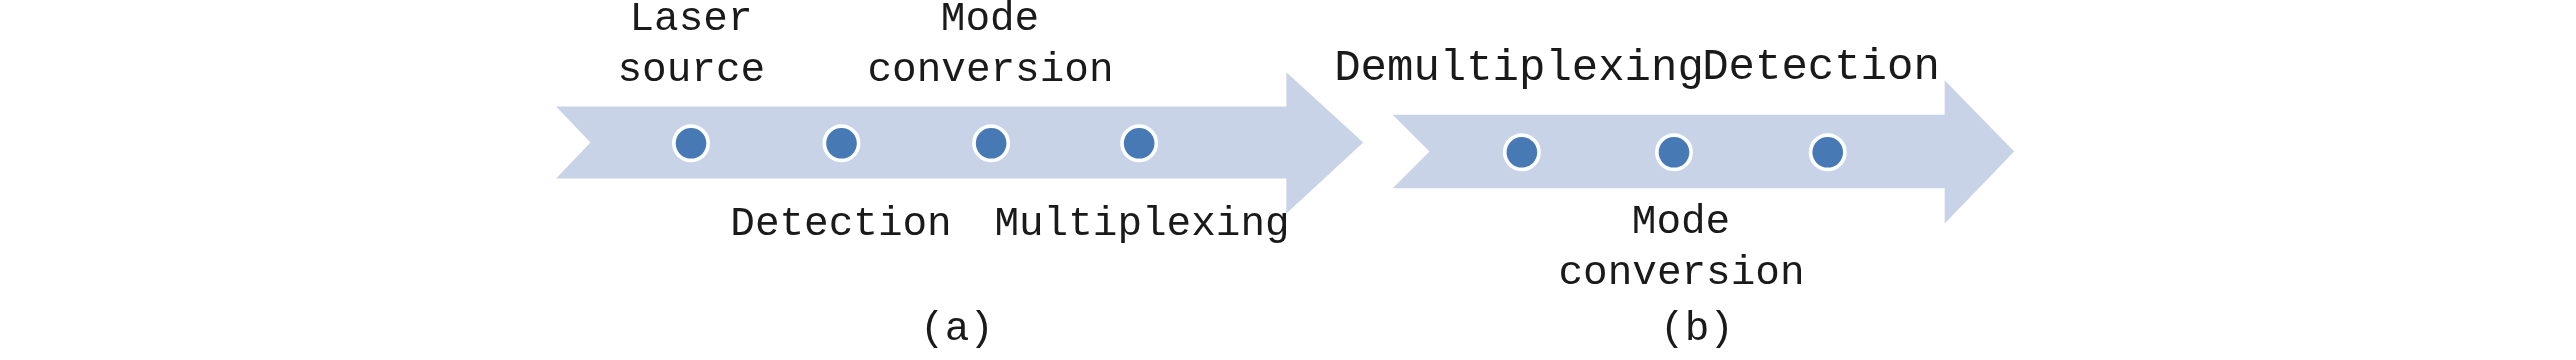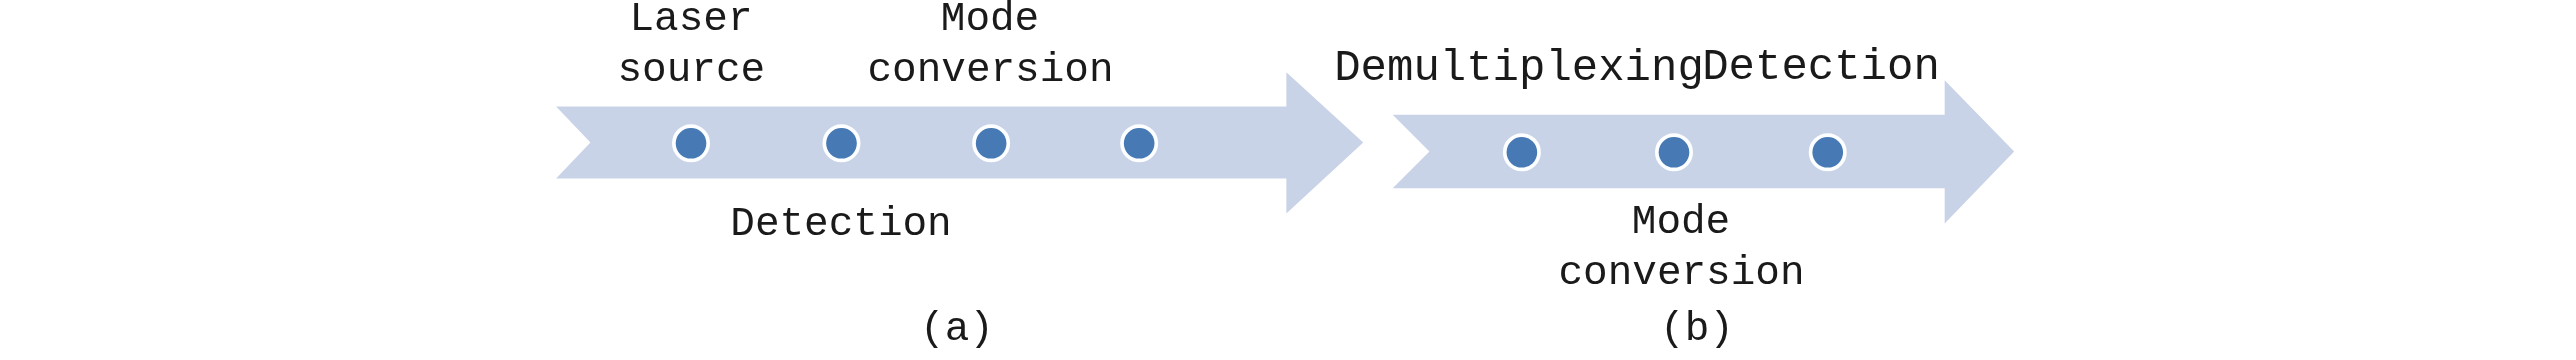--- a/index.html
+++ b/index.html
@@ -68,20 +68,21 @@
     <circle cx="2047" cy="186" r="21" stroke-width="4.5" fill="#4779b4" stroke="#fcfeff"></circle>
     <circle cx="2235" cy="186" r="21" stroke-width="4.5" fill="#4779b4" stroke="#fcfeff"></circle>
   </svg>
 
   <div class="lbl wrap2" style="left:691px;  top:-6.5px;  width:147px;">Laser source</div>
 
   <div class="lbl wrap2" style="left:990px; top:-6.5px;  width:245px;">Mode conversion</div>
 
   <div class="lbl" style="left:841px; top:199px;">Detection</div>
 
+  <div class="lbl" style="left:1142px; top:199px;">Multiplexing</div>
 
   <div class="caption" style="left:957px; top:304px;">(a)</div>
 
   <div class="lbl big" style="left:1519px; top:43px;">Demultiplexing</div>
 
   <div class="lbl big" style="left:1821px; top:42px;">Detection</div>
 
   <div class="lbl wrap2" style="left:1681px; top:197px; width:245px;">Mode conversion</div>
 
   <div class="caption" style="left:1697px; top:304px;">(b)</div>

